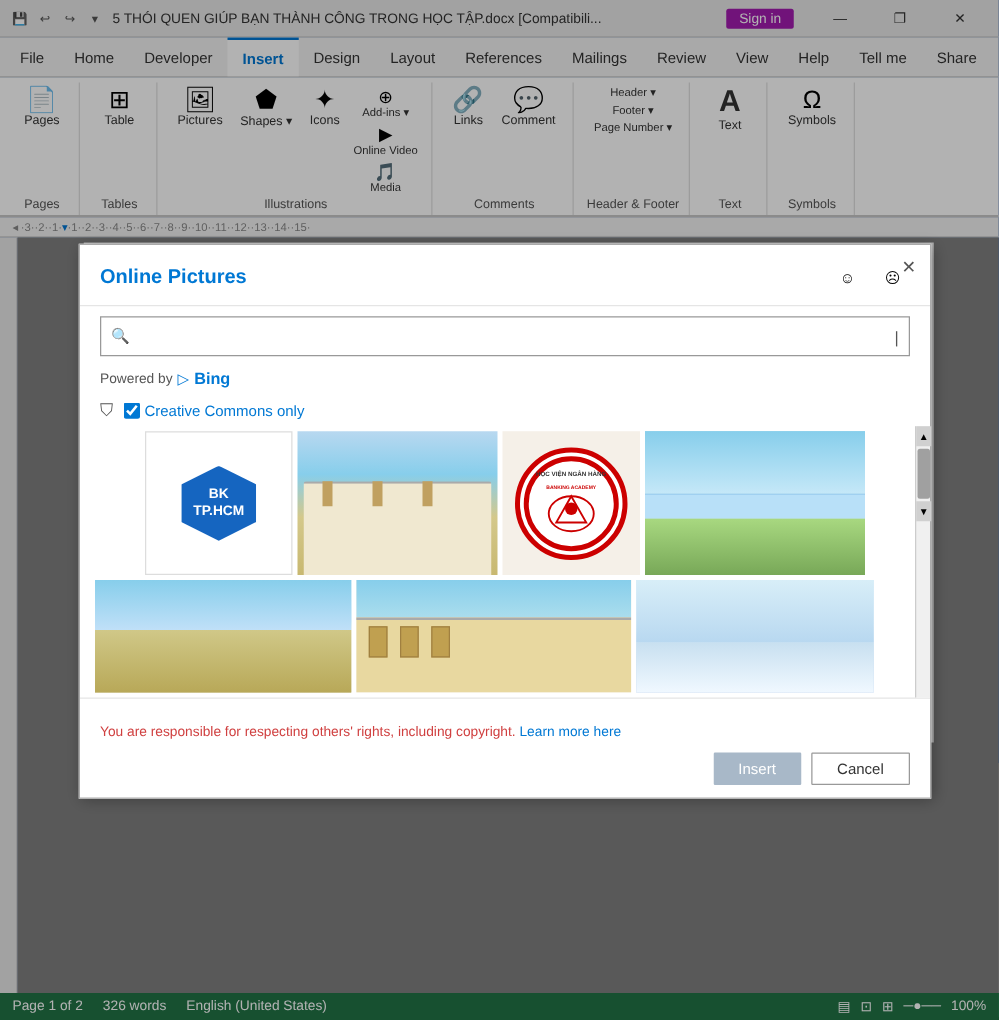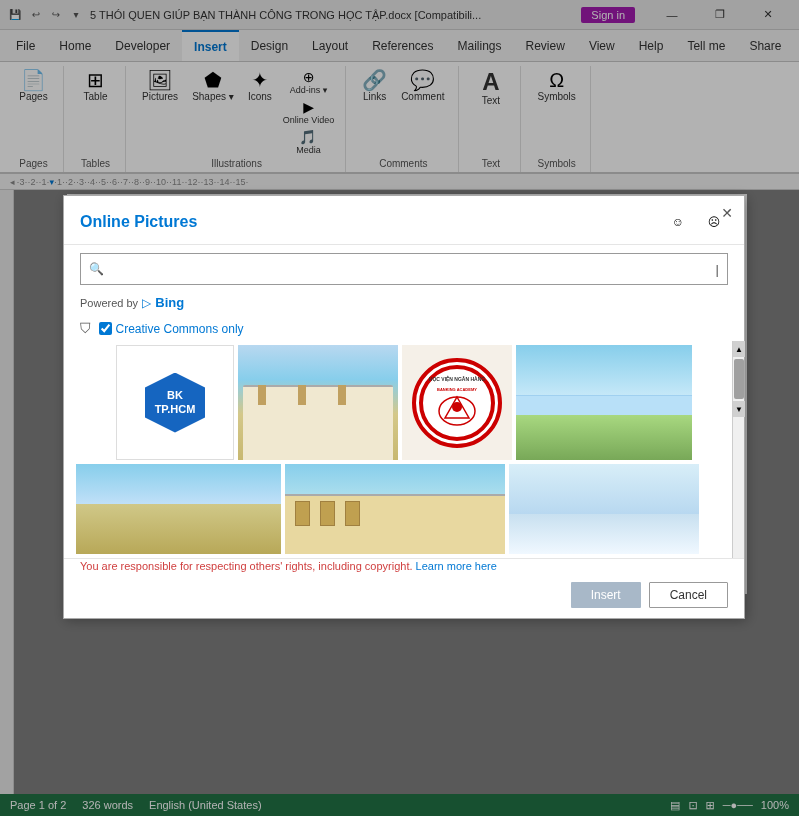--- a/index.html
+++ b/index.html
@@ -150,21 +150,21 @@
     }
     .scrollbar-thumb {
       width: 10px;
       height: 40px;
       background: #a0a0a0;
       margin: 2px auto;
       border-radius: 2px;
     }
 
     .modal-footer {
-      padding: 0 16px 10px;
+      padding: 20px 16px 10px;
       border-top: 1px solid #e5e5e5;
     }
     .footer-text { font-size: 11px; color: #d04040; margin-bottom: 8px; line-height: 1.4; }
     .footer-text .learn-more { color: #0078d4; text-decoration: none; cursor: pointer; }
     .footer-actions { display: flex; justify-content: flex-end; gap: 8px; }
     .btn-insert {
       background: #a8b8c8;
       color: white;
       border: none;
       padding: 5px 20px;
@@ -316,20 +316,36 @@
       <div class="ribbon-btn">
         <div class="ribbon-btn-icon">🔗</div>
         <div class="ribbon-btn-label">Links</div>
       </div>
       <div class="ribbon-btn">
         <div class="ribbon-btn-icon">💬</div>
         <div class="ribbon-btn-label">Comment</div>
       </div>
     </div>
     <div class="ribbon-group-label">Comments</div>
+  </div>
+  <div class="ribbon-group">
+    <div class="ribbon-group-items">
+      <div style="display:flex;flex-direction:column;gap:2px;">
+        <div class="ribbon-btn-small">
+          <div class="ribbon-btn-small-label">Header ▾</div>
+        </div>
+        <div class="ribbon-btn-small">
+          <div class="ribbon-btn-small-label">Footer ▾</div>
+        </div>
+        <div class="ribbon-btn-small">
+          <div class="ribbon-btn-small-label">Page Number ▾</div>
+        </div>
+      </div>
+    </div>
+    <div class="ribbon-group-label">Header &amp; Footer</div>
   </div>
   <div class="ribbon-group">
     <div class="ribbon-group-items">
       <div class="ribbon-btn">
         <div class="ribbon-btn-icon" style="font-size:24px;font-weight:bold;color:#333;">A</div>
         <div class="ribbon-btn-label">Text</div>
       </div>
     </div>
     <div class="ribbon-group-label">Text</div>
   </div>

